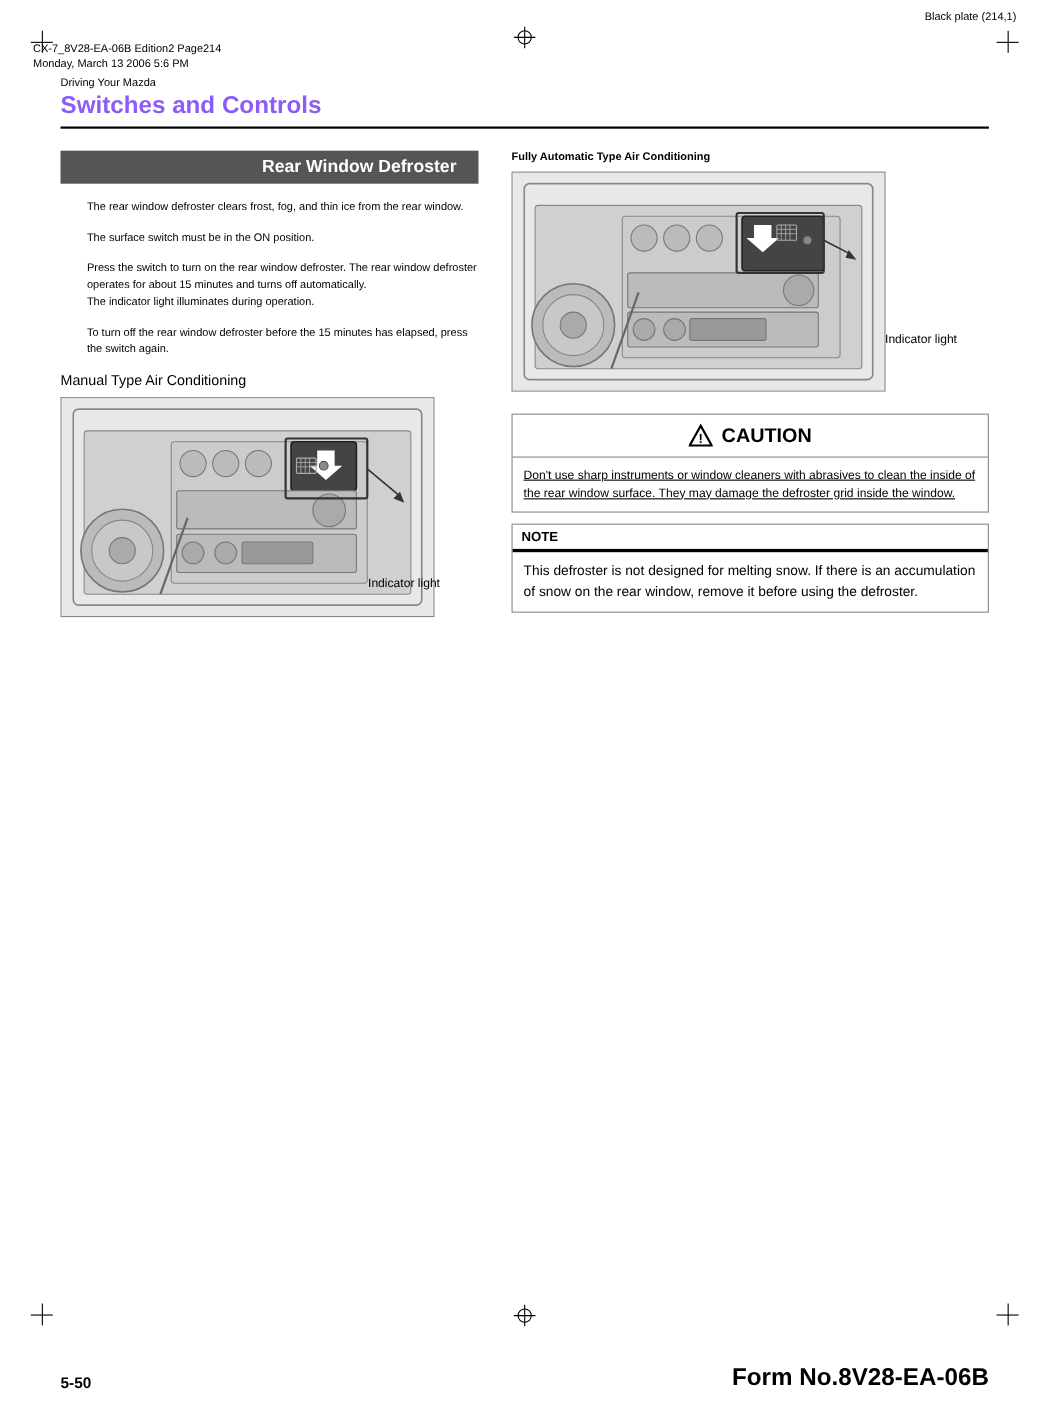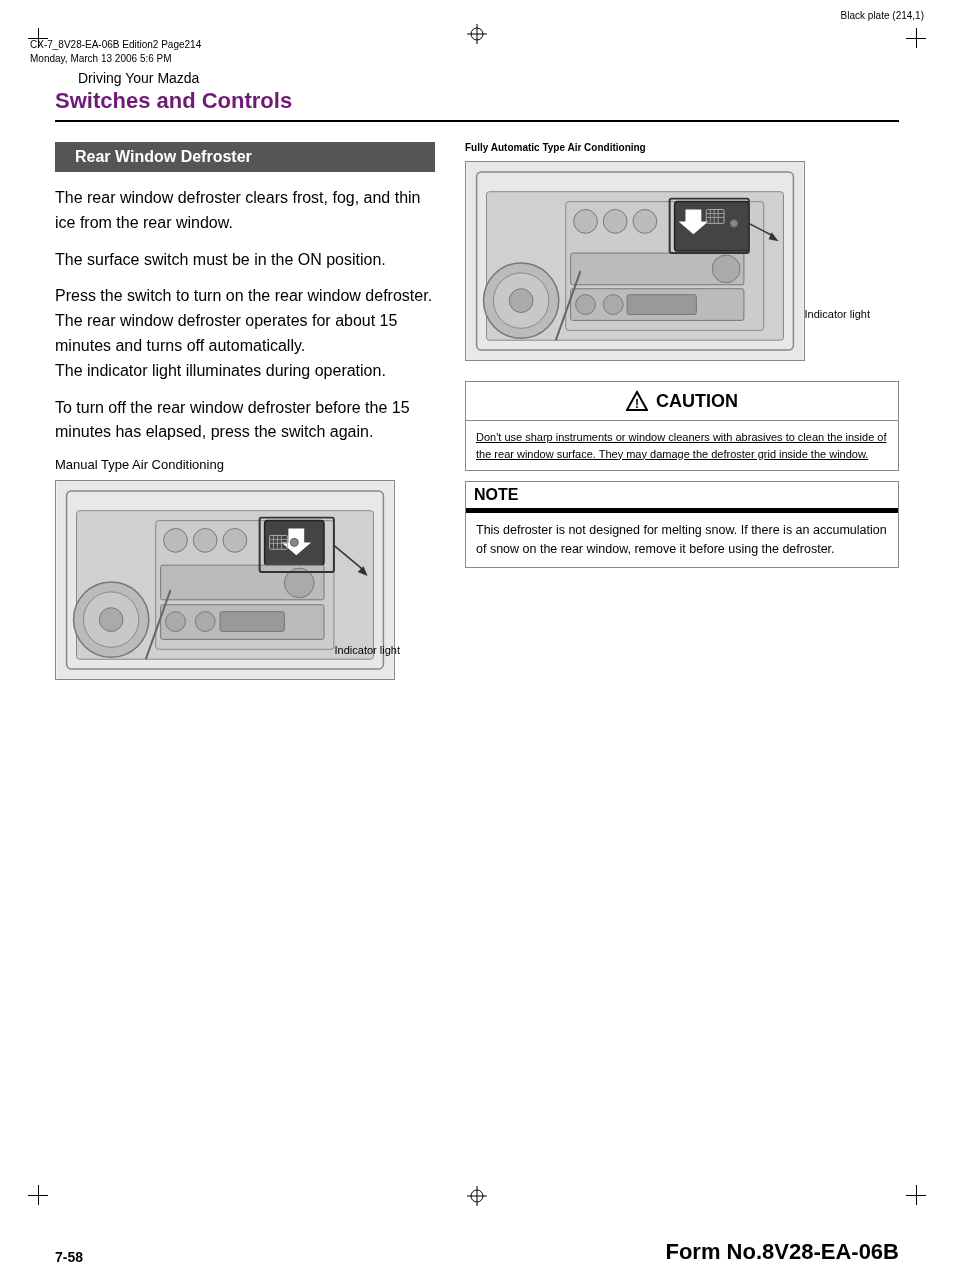--- a/index.html
+++ b/index.html
@@ -67,29 +67,28 @@
       left: 55px;
       right: 55px;
       bottom: 100px;
     }
 
     
     .section-header {
       margin-bottom: 4px;
     }
     .section-label {
-      font-size: 14px;
+      font-size: 10px;
       font-weight: normal;
       color: #000;
-      margin-left: 23px;
     }
     .section-title {
       font-size: 22px;
       font-weight: bold;
-      color: #701a75;
+      color: #8b5cf6;
       margin-top: 2px;
       margin-bottom: 6px;
     }
     .section-rule {
       border: none;
       border-top: 2px solid #000;
       margin-bottom: 20px;
     }
 
     
@@ -102,33 +101,34 @@
       flex: 0 0 380px;
     }
     .right-col {
       flex: 1;
     }
 
     
     .defroster-title-box {
       background: #555;
       color: #fff;
-      text-align: left;
+      text-align: right;
       font-size: 16px;
       font-weight: bold;
       padding: 6px 20px;
       margin-bottom: 14px;
       display: inline-block;
       width: 100%;
     }
 
     .body-text {
-      font-size: 16px;
+      font-size: 10px;
       line-height: 1.55;
       margin-bottom: 12px;
+      margin-left: 24px;
     }
 
     .subsection-title {
       font-size: 13px;
       font-weight: normal;
       margin-bottom: 8px;
     }
 
     
     .diagram-box {
@@ -177,24 +177,24 @@
       font-size: 11px;
       line-height: 1.5;
       text-decoration: underline;
     }
 
     
     .note-box {
       border: 1px solid #888;
     }
     .note-header {
-      font-size: 16px;
+      font-size: 12px;
       font-weight: bold;
       padding: 4px 8px;
-      border-bottom: 5px solid #000000;
+      border-bottom: 3px solid #000000;
     }
     .note-body {
       padding: 8px 10px;
       font-size: 12.5px;
       line-height: 1.5;
     }
 
     
     .page-footer {
       position: absolute;
@@ -412,15 +412,15 @@
       <div class="note-box">
         <div class="note-header">NOTE</div>
         <div class="note-body">This defroster is not designed for melting snow. If there is an accumulation of snow on the rear window, remove it before using the defroster.</div>
       </div>
     </div>
 
   </div>
 </div>
 
 <div class="page-footer">
-  <div class="page-number">7-58</div>
+  <div class="page-number">5-50</div>
   <div class="form-number">Form No.8V28-EA-06B</div>
 </div>
 
 </body></html>

